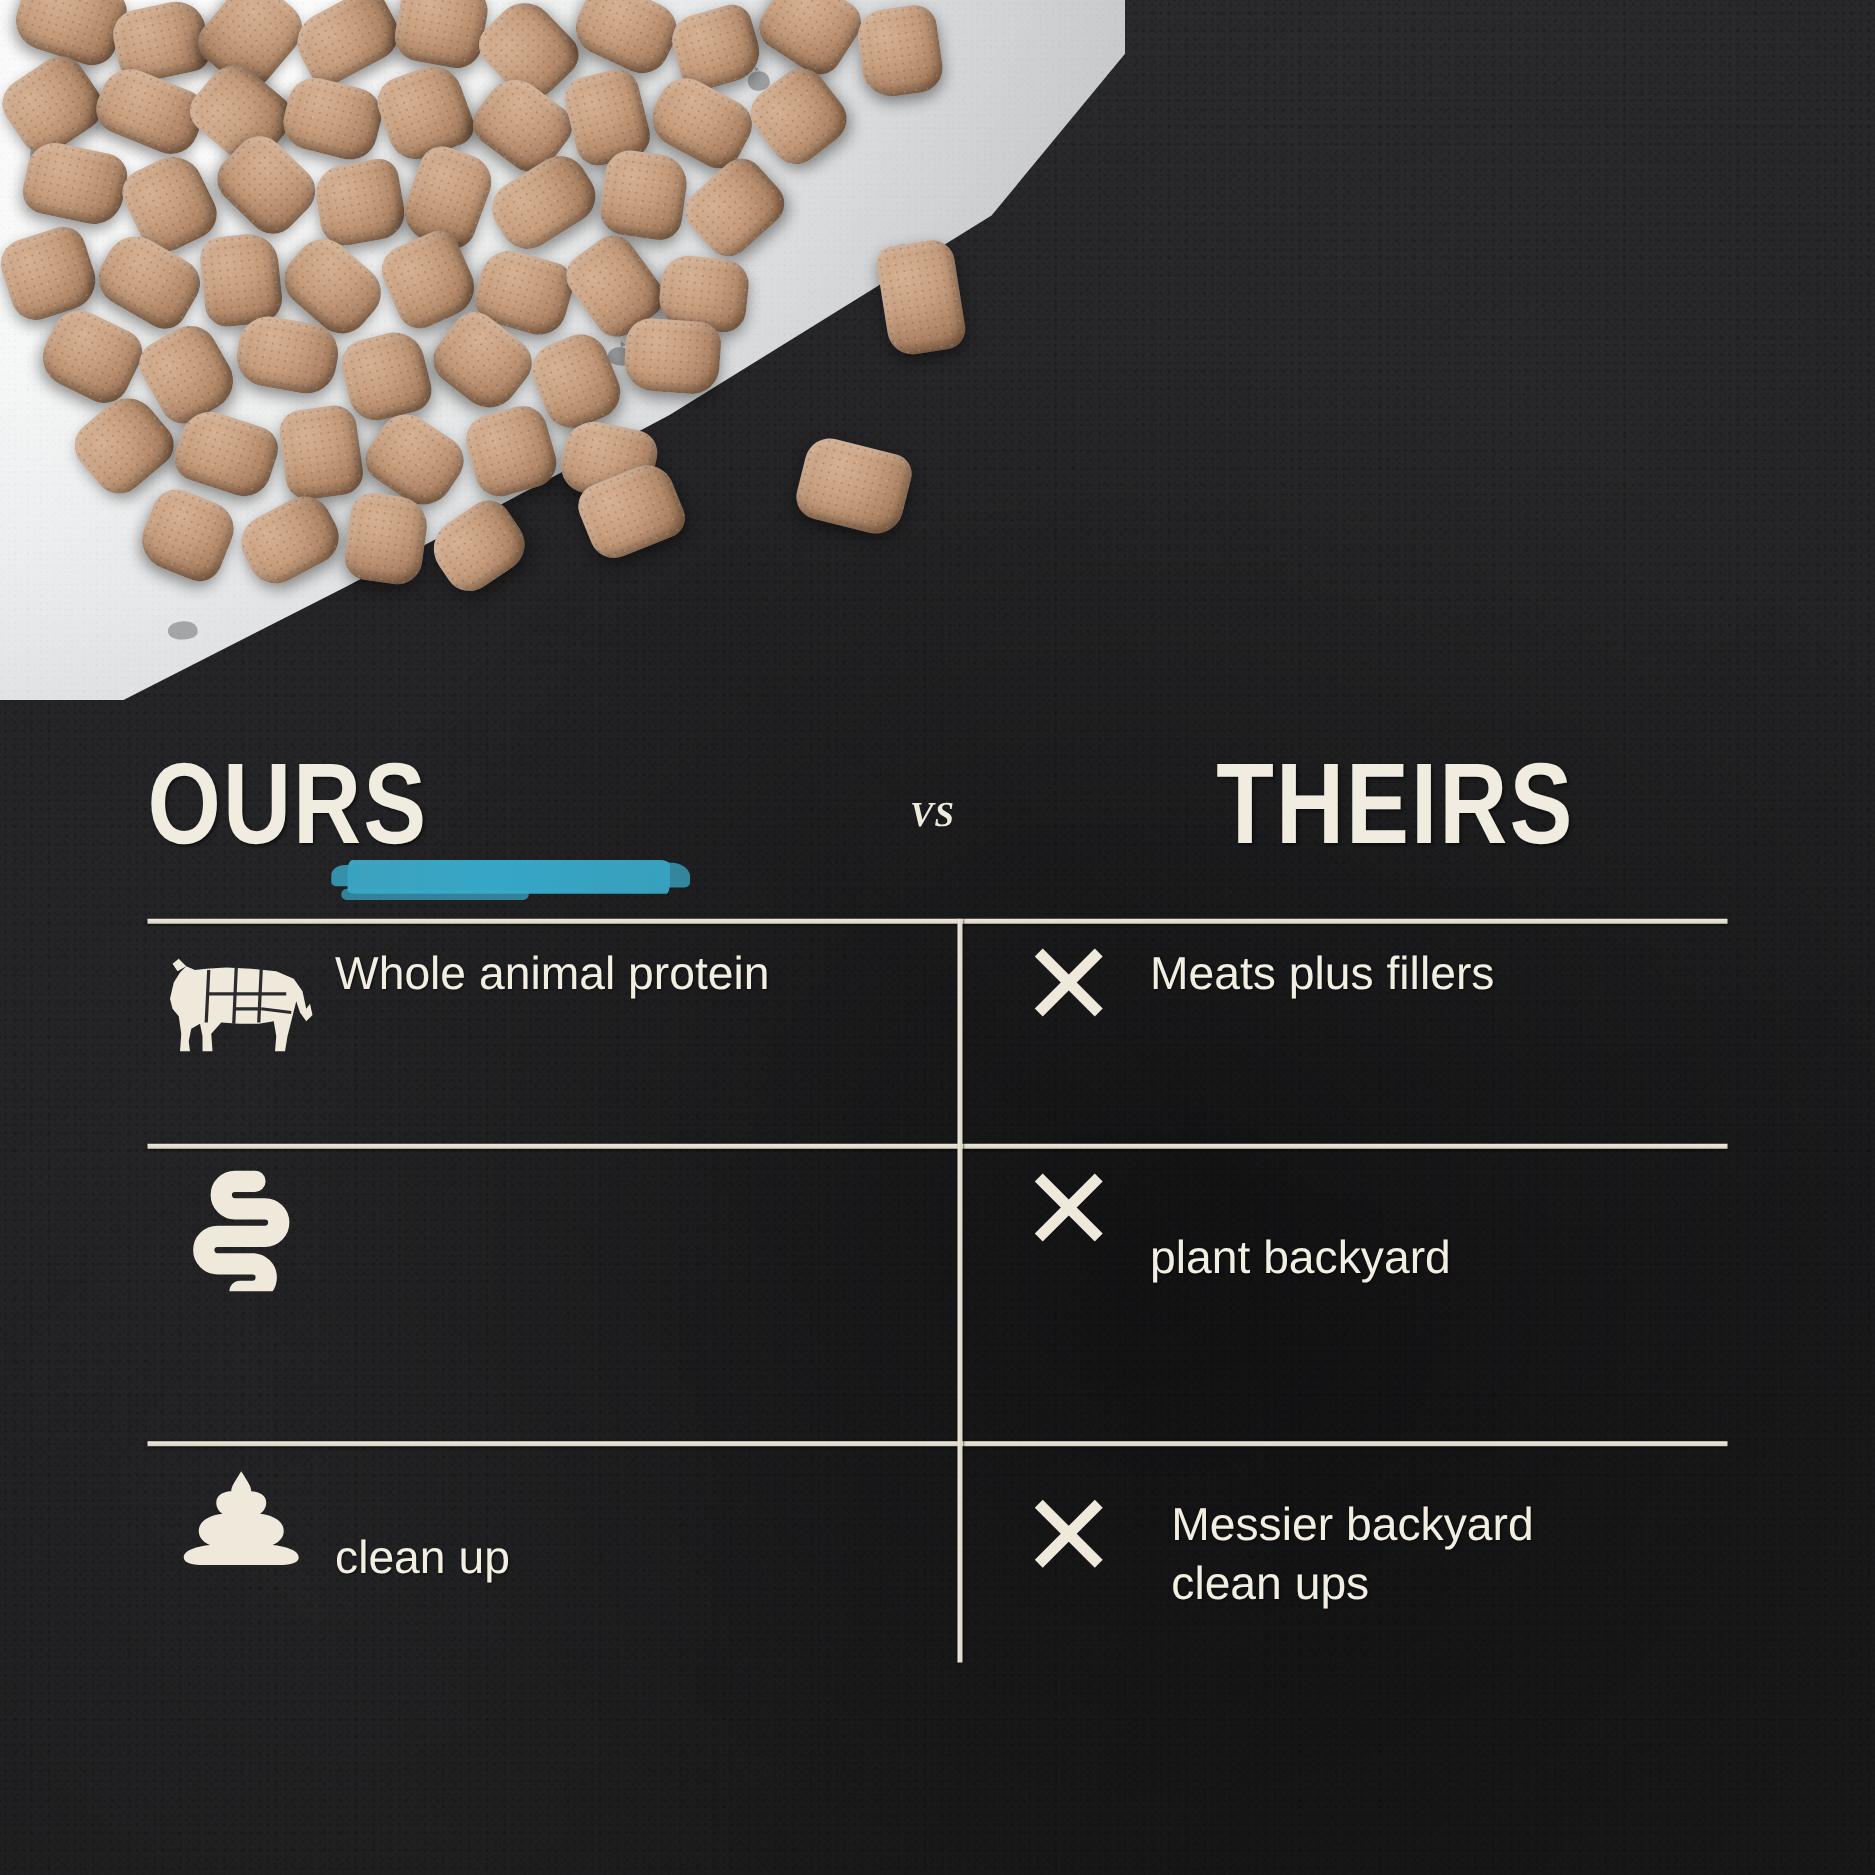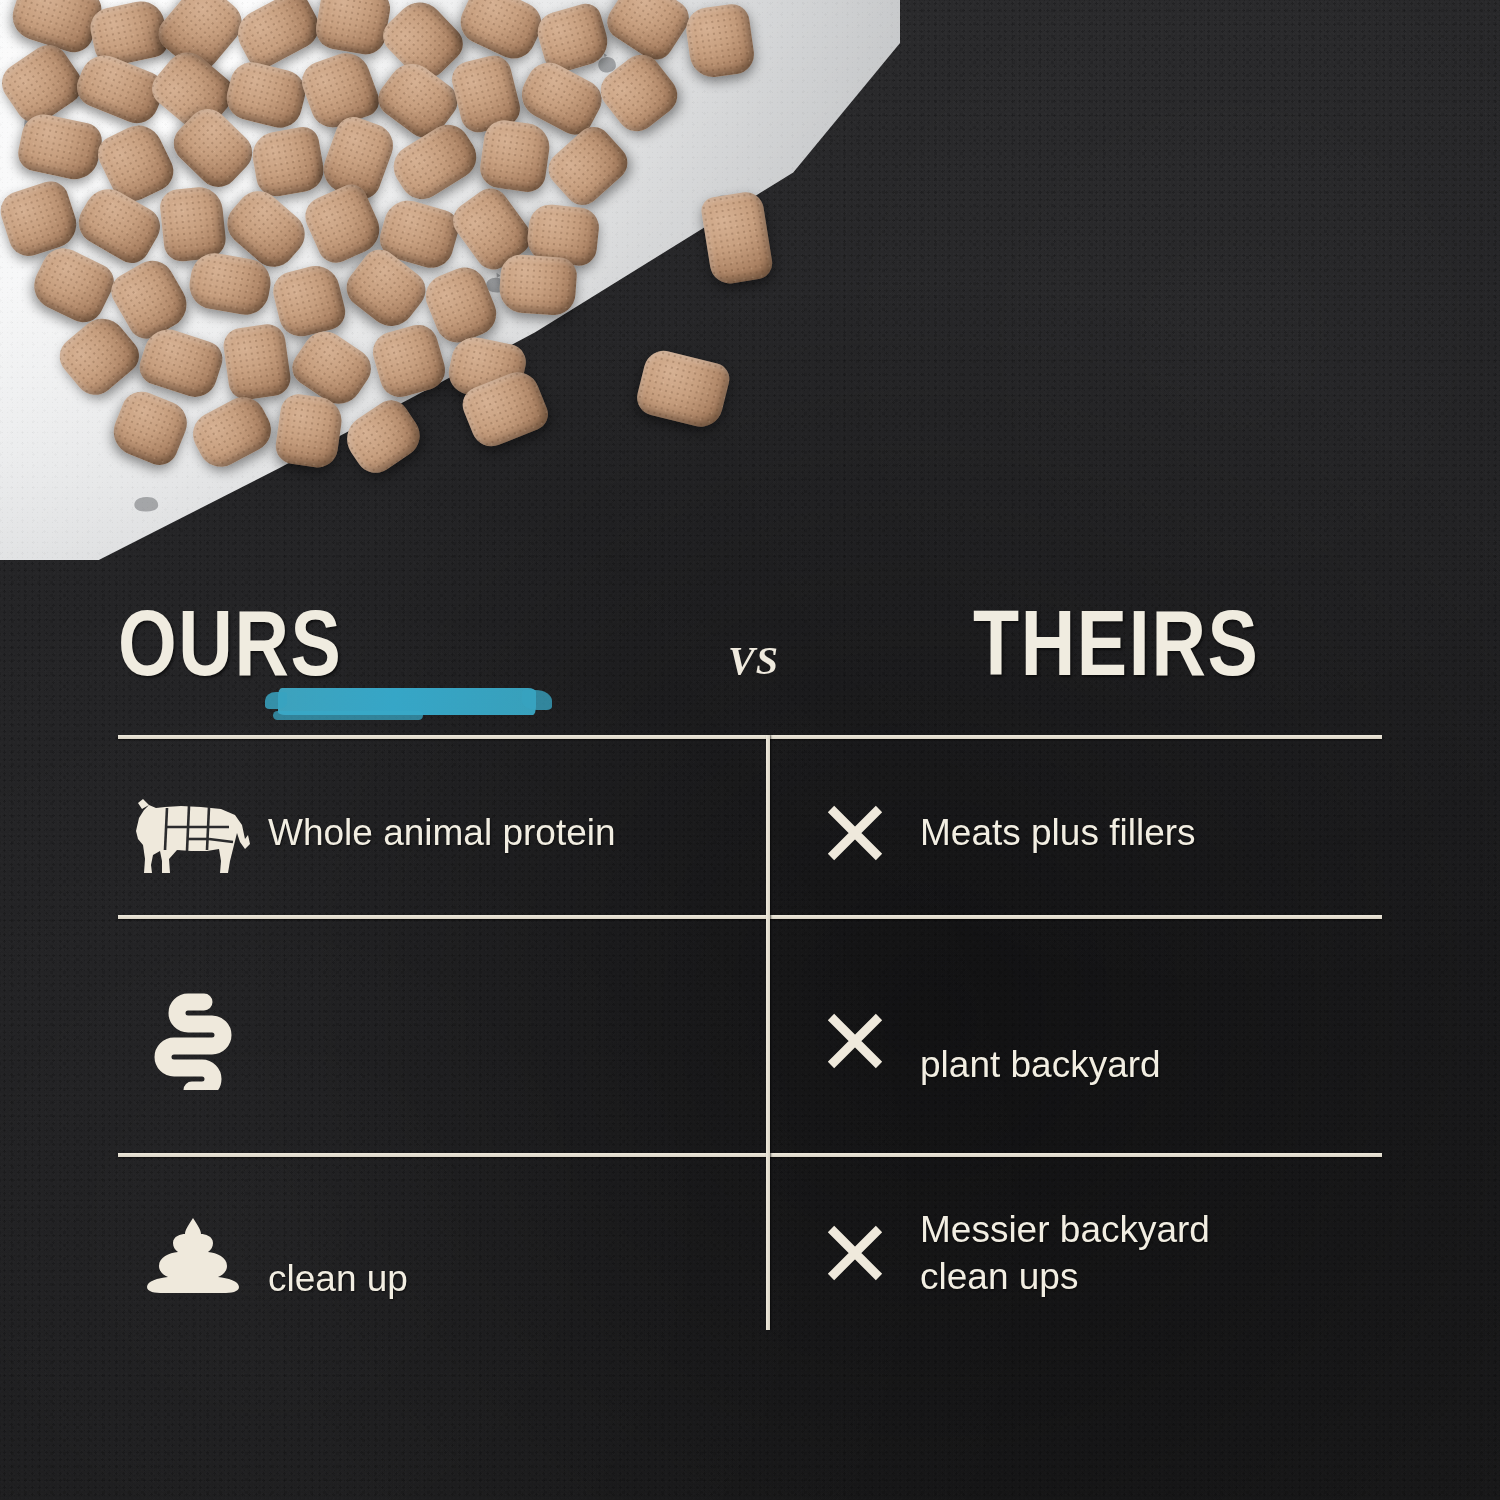--- a/index.html
+++ b/index.html
@@ -103,21 +103,21 @@
   .brush::after{
     content:"";position:absolute;right:-16px;top:2px;width:30px;height:20px;
     background:#3aaac9;border-radius:12% 55% 18% 48%;opacity:.78;
   }
   .brush-drip{
     position:absolute;left:155px;top:116px;width:150px;height:9px;
     background:#39a9c8;border-radius:6px;opacity:.72;
   }
   .h-vs{
     position:absolute;left:610px;top:42px;
-    font-size:40px;font-weight:700;font-style:italic;color:#efeade;
+    font-size:28px;font-weight:700;font-style:italic;color:#efeade;
     letter-spacing:1px;font-family:"Liberation Serif", serif;
   }
   .h-theirs{
     position:absolute;left:855px;top:0px;
     font-size:92px;line-height:96px;font-weight:700;
     letter-spacing:2px;color:#f0ece0;
     transform:scaleX(.82);transform-origin:left center;
     text-shadow:2px 2px 3px rgba(0,0,0,.55);
   }
 
@@ -125,21 +125,21 @@
     position:absolute;left:118px;width:1264px;height:4px;
     background:linear-gradient(#efeadd,#d8d2c4);
     box-shadow:0 1px 2px rgba(0,0,0,.6);
   }
   .rule-v{
     position:absolute;left:766px;top:175px;width:4px;height:595px;
     background:linear-gradient(90deg,#efeadd,#d8d2c4);
     box-shadow:1px 0 2px rgba(0,0,0,.6);
   }
 
-  .cell{position:absolute;display:flex;align-items:center;}
+  .cell{position:absolute;display:flex;align-items:flex-start;}
   .cell-ic{
     width:150px;flex:0 0 150px;display:flex;align-items:center;justify-content:center;
   }
   .cell-tx{
     color:#f2eee2;font-size:37px;line-height:47px;font-weight:400;
     text-shadow:1px 1px 2px rgba(0,0,0,.55);
   }
   .ic-cow{width:128px;height:92px;}
   .ic-gut{width:82px;height:98px;}
   .ic-poo{width:100px;height:78px;}
@@ -340,21 +340,21 @@
           <path d="M50 2 C55 10 58 14 58 18 C62 18 70 20 70 27 C70 31 68 34 65 36
                    C74 37 84 41 84 50 C84 55 80 59 75 61
                    C85 62 96 65 96 71 C96 76 88 77 80 77 H20 C12 77 4 76 4 71
                    C4 65 15 62 25 61 C20 59 16 55 16 50 C16 41 26 37 35 36
                    C32 34 30 31 30 27 C30 20 38 18 42 18 C42 14 45 10 50 2 Z" fill="#efe9dc"></path>
         </svg>
       </div>
       <div class="cell-tx"><br><span>clean up</span></div>
     </div>
 
-    <div class="cell" style="left:790px;top:613px;width:600px;height:160px;">
+    <div class="cell" style="left:790px;top:636px;width:600px;height:160px;gap:17px;">
       <div class="cell-ic" style="width:130px;flex:0 0 130px;">
         <svg class="ic-x" viewBox="0 0 62 62">
             <path d="M7 7 L55 55 M55 7 L7 55" stroke="#efe9dc" stroke-width="9" stroke-linecap="butt"></path>
           </svg>
       </div>
       <div class="cell-tx"><span>Messier backyard</span><br><span>clean ups</span></div>
     </div>
 
   </div>
 </div>

